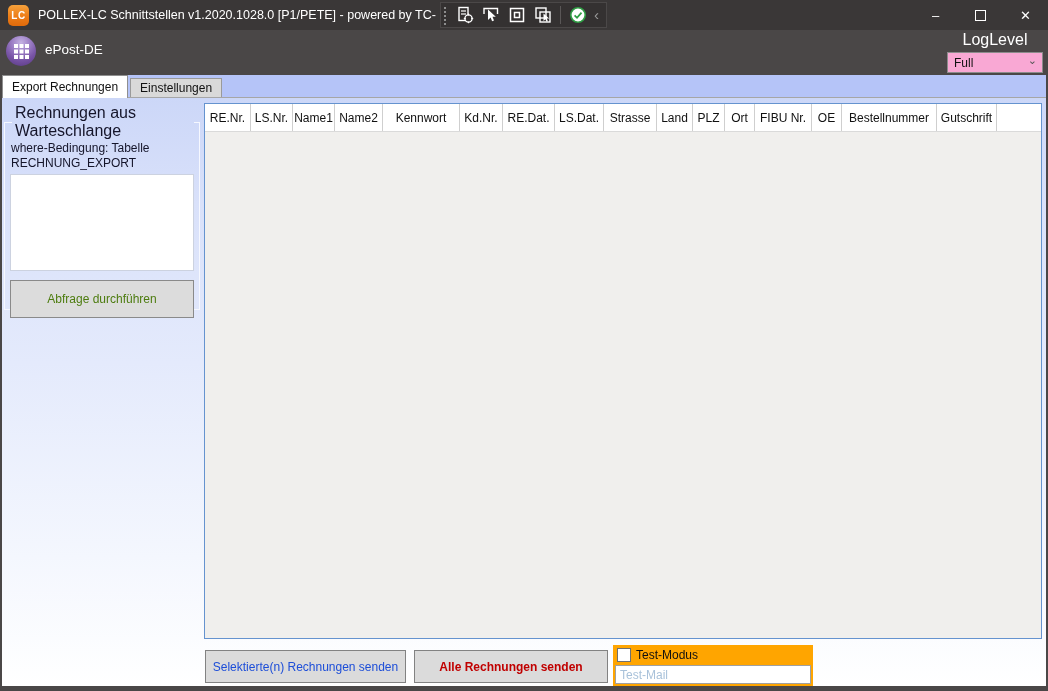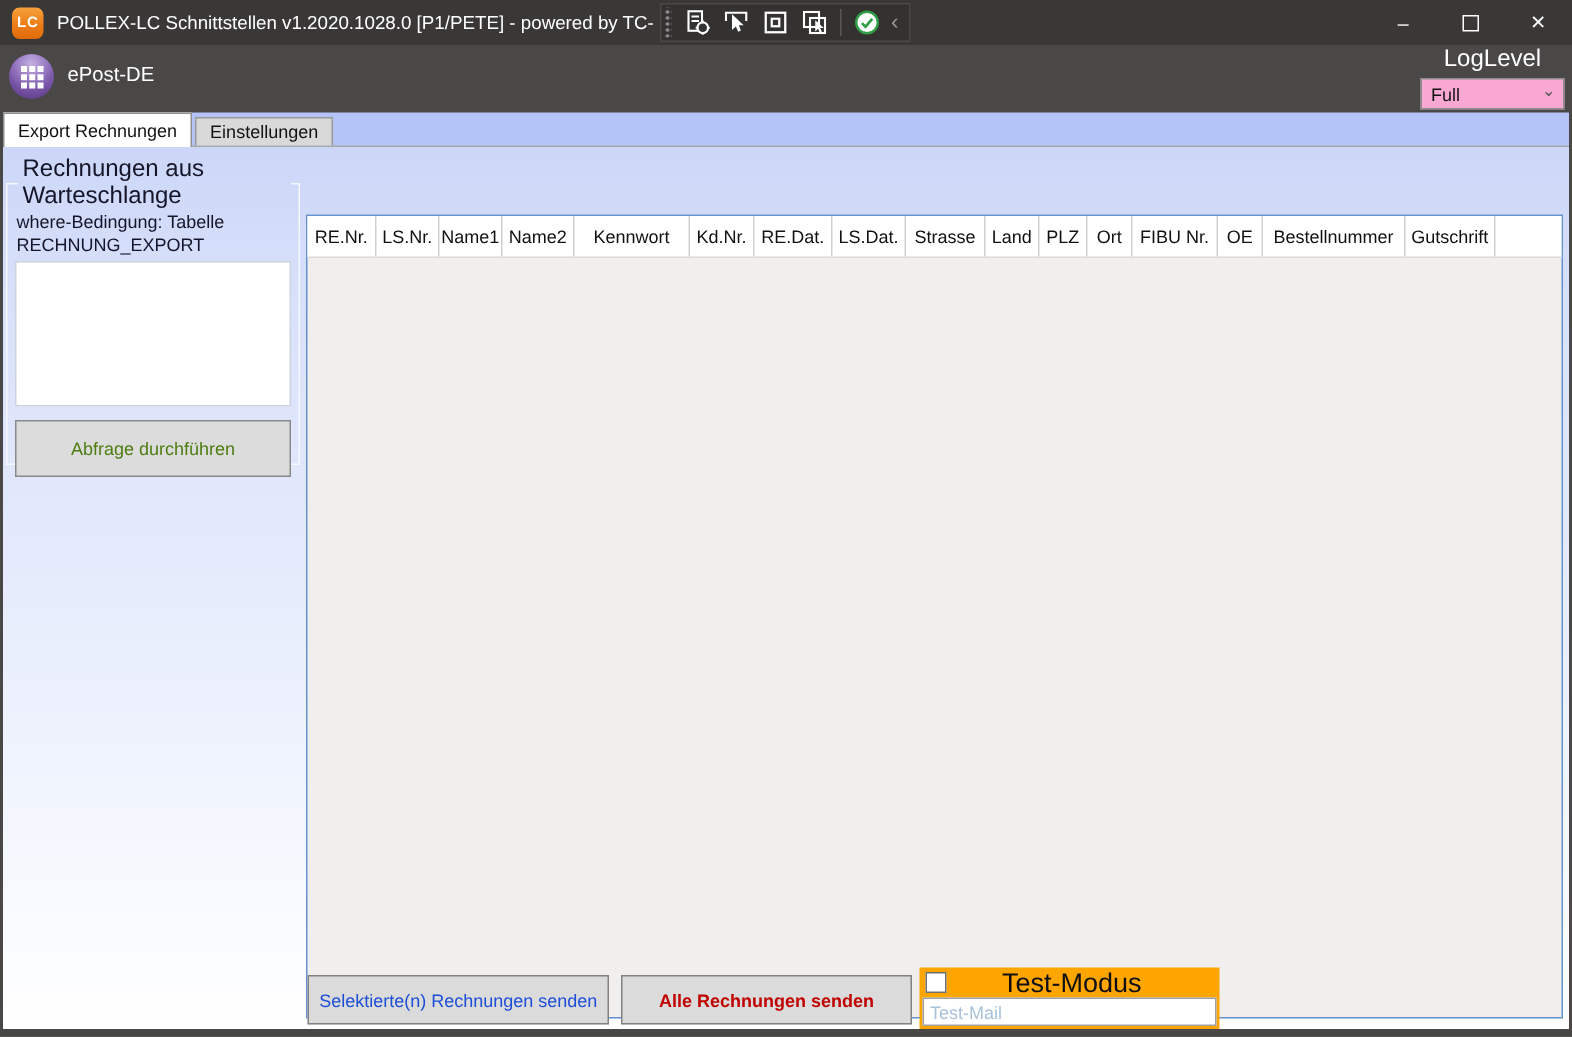--- a/index.html
+++ b/index.html
@@ -44,34 +44,34 @@
     background:linear-gradient(180deg,#ccd7f8 0%,#d9e1fa 18%,#e4eafc 45%,#f4f7fe 78%,#ffffff 100%);}
 
   
   .groupbox{position:absolute;left:2px;top:6px;width:196px;height:206px;box-sizing:border-box;margin:0;padding:0 5px 4px;border:1px solid #f6f8ff;}
   .groupbox legend{font-size:16px;color:#15152a;padding:0 3px;margin-left:2px;}
   .where-label{font-size:12px;color:#15152a;line-height:15px;margin:1px 0 0 1px;}
   .where-input{display:block;width:100%;height:97px;box-sizing:border-box;margin-top:3px;border:1px solid #ccd2e0;background:#fff;resize:none;font-size:12px;}
   .query-btn{display:block;width:100%;height:38px;box-sizing:border-box;margin-top:9px;background:#dcdcdc;border:1px solid #8a8a8a;font-size:12px;color:#4d7c0f;}
 
   
-  .grid{position:absolute;left:202px;top:5px;width:838px;height:536px;box-sizing:border-box;border:1px solid var(--table-border,#6593cf);background:#f0efed;display:flex;flex-direction:column;margin-top:40px;}
+  .grid{position:absolute;left:202px;top:5px;width:838px;height:536px;box-sizing:border-box;border:1px solid var(--table-border,#6593cf);background:#f0efed;display:flex;flex-direction:column;}
   .grid-header{height:27px;background:#fff;display:flex;border-bottom:1px solid #dadada;flex:none;}
   .gh{box-sizing:border-box;border-right:1px solid #cfcfcf;display:flex;align-items:center;justify-content:center;font-size:12px;color:#111;white-space:nowrap;overflow:hidden;}
   .gh.filler{flex:1;border-right:none;}
   .grid-body{flex:1;}
 
   
   .btn{position:absolute;height:33px;background:#dbdbdb;border:1px solid #828282;font-size:12px;color:#1d4ed8;}
   .send-selected{left:203px;top:552px;width:201px;}
   .send-all{left:412px;top:552px;width:194px;font-weight:bold;color:var(--danger-red,#c00000);}
   .test-panel{position:absolute;left:611px;top:547px;width:200px;height:41px;background:var(--accent-orange,#ffa500);box-sizing:border-box;padding:2px 2px 0;}
   .test-row{height:16px;display:flex;align-items:center;}
   .checkbox{width:12px;height:12px;background:#fff;border:1px solid #707070;margin:0 5px 0 2px;flex:none;}
-  .test-label{font-size:18px;color:#101010;margin-left:32px;}
+  .test-label{font-size:12px;color:#101010;}
   .test-mail{display:block;width:100%;height:19px;box-sizing:border-box;margin-top:2px;border:1px solid #a0a0a0;font-size:12px;padding:0 4px;color:#333;}
   .test-mail::placeholder{color:var(--placeholder-blue,#a9c2da);opacity:1;}
 </style>
 </head>
 <body>
 
 <div id="window">
 
   <div class="titlebar">
     <div class="lc-badge">LC</div>

